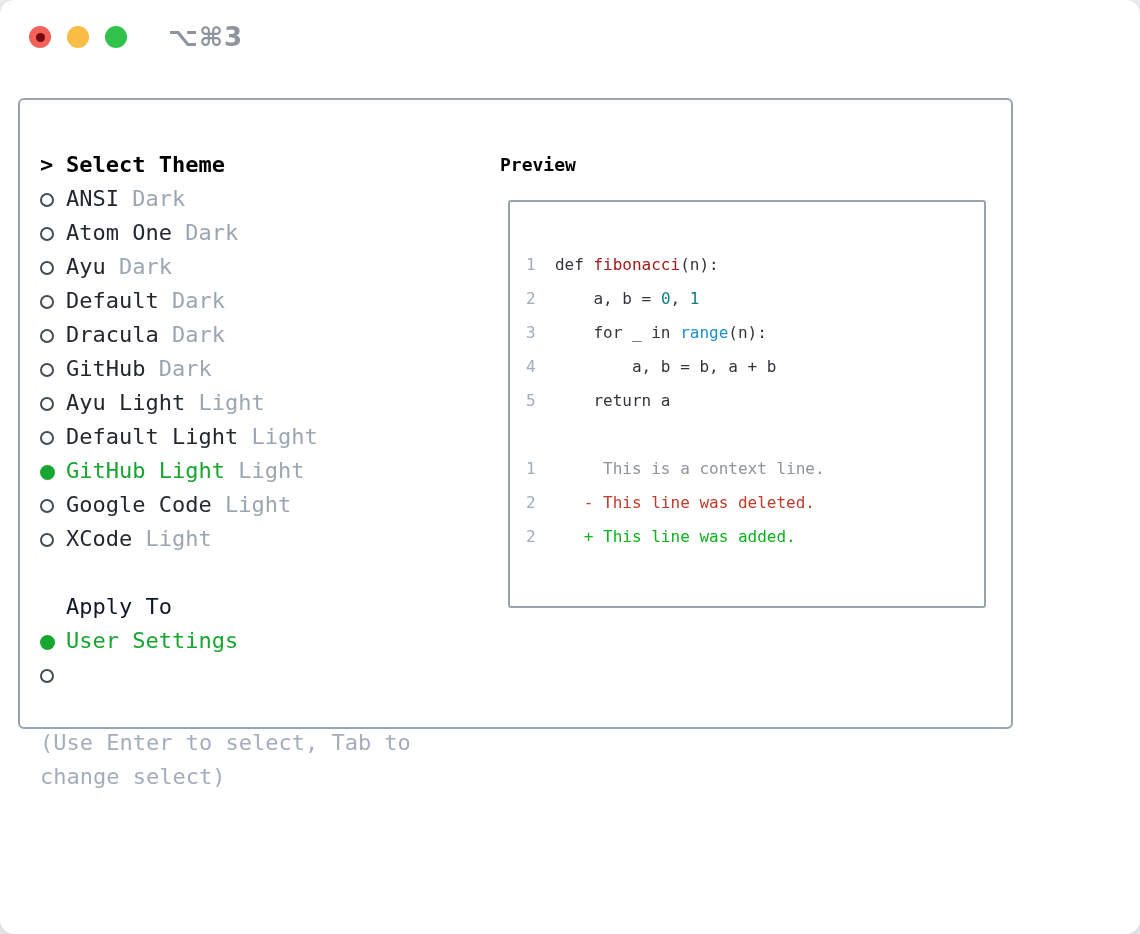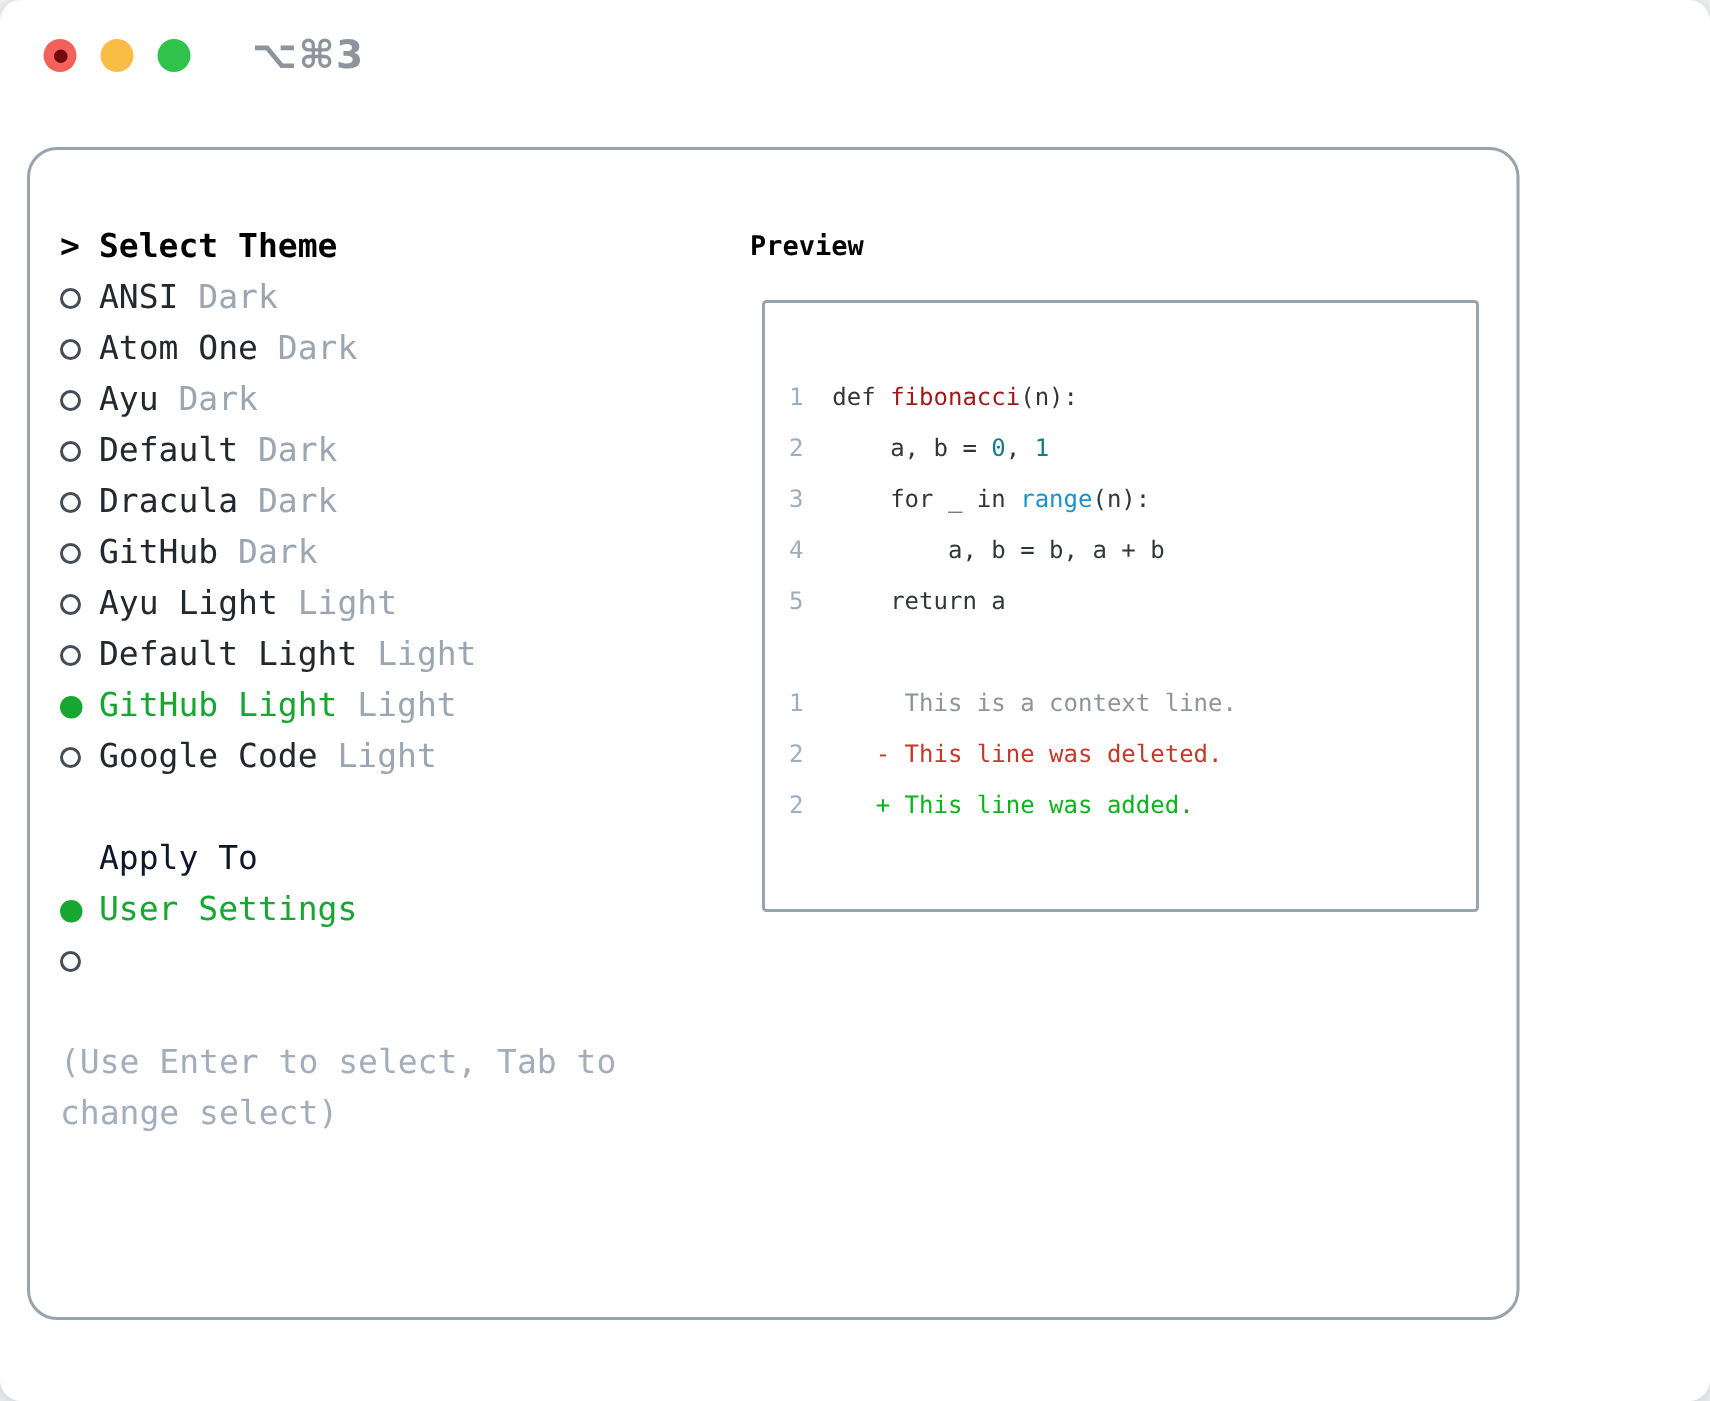--- a/index.html
+++ b/index.html
@@ -18,22 +18,22 @@
   .tl.yellow{left:67px;background:var(--traffic-yellow)}
   .tl.green{left:105px;background:var(--traffic-green)}
   .tl-dot{position:absolute;left:6.5px;top:6.5px;width:9px;height:9px;border-radius:50%;background:var(--traffic-red-dot)}
   .titletext{
     position:absolute;left:168px;top:22px;font-size:26px;font-weight:bold;
     color:var(--titlebar-text);letter-spacing:1px;
     font-family:"DejaVu Sans","DejaVu Sans Mono",sans-serif;
   }
   
   .panel{
-    position:absolute;left:18px;top:98px;width:995px;height:782px;
-    box-sizing:border-box;border:2px solid var(--border);border-radius:20px;
+    position:absolute;left:18px;top:98px;width:995px;height:631px;
+    box-sizing:border-box;border:2px solid var(--border);border-radius:6px;
     background:#fff;
   }
   .leftcol{position:absolute;left:20px;top:48px;font-size:22px;color:var(--text)}
   .row{height:34px;line-height:34px;white-space:pre}
   .marker{display:inline-block;width:26px}
   .prompt{font-weight:bold;color:#000}
   .h{font-weight:bold;color:#000}
   .subhead{color:#0f172a}
   .dot{
     display:inline-block;width:14px;height:14px;box-sizing:border-box;
@@ -83,20 +83,21 @@
           <div class="row option"><span class="marker"><span class="dot"></span></span><span class="opt-name">ANSI</span><span class="opt-variant"> Dark</span></div>
           <div class="row option"><span class="marker"><span class="dot"></span></span><span class="opt-name">Atom One</span><span class="opt-variant"> Dark</span></div>
           <div class="row option"><span class="marker"><span class="dot"></span></span><span class="opt-name">Ayu</span><span class="opt-variant"> Dark</span></div>
           <div class="row option"><span class="marker"><span class="dot"></span></span><span class="opt-name">Default</span><span class="opt-variant"> Dark</span></div>
           <div class="row option"><span class="marker"><span class="dot"></span></span><span class="opt-name">Dracula</span><span class="opt-variant"> Dark</span></div>
           <div class="row option"><span class="marker"><span class="dot"></span></span><span class="opt-name">GitHub</span><span class="opt-variant"> Dark</span></div>
           <div class="row option"><span class="marker"><span class="dot"></span></span><span class="opt-name">Ayu Light</span><span class="opt-variant"> Light</span></div>
           <div class="row option"><span class="marker"><span class="dot"></span></span><span class="opt-name">Default Light</span><span class="opt-variant"> Light</span></div>
           <div class="row option selected"><span class="marker"><span class="dot filled"></span></span><span class="opt-name">GitHub Light</span><span class="opt-variant"> Light</span></div>
           <div class="row option"><span class="marker"><span class="dot"></span></span><span class="opt-name">Google Code</span><span class="opt-variant"> Light</span></div>
+          <div class="row option"><span class="marker"><span class="dot"></span></span><span class="opt-name">XCode</span><span class="opt-variant"> Light</span></div>
         </div>
       <div class="row"></div>
       <div class="row"><span class="marker"></span><span class="subhead">Apply To</span></div>
       <div id="apply">
           <div class="row option selected"><span class="marker"><span class="dot filled"></span></span><span class="opt-name">User Settings</span></div>
           <div class="row option"><span class="marker"><span class="dot"></span></span></div>
         </div>
       <div class="row"></div>
       <div class="row hint">(Use Enter to select, Tab to</div>
       <div class="row hint">change select)</div>

